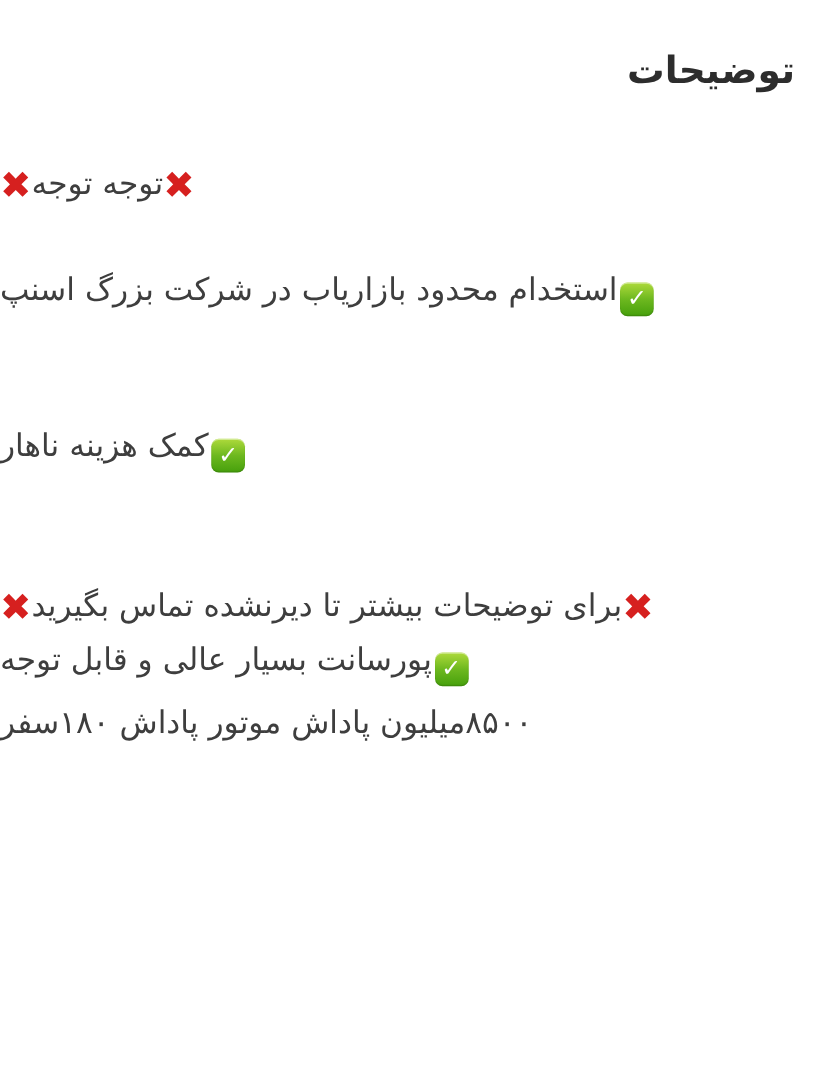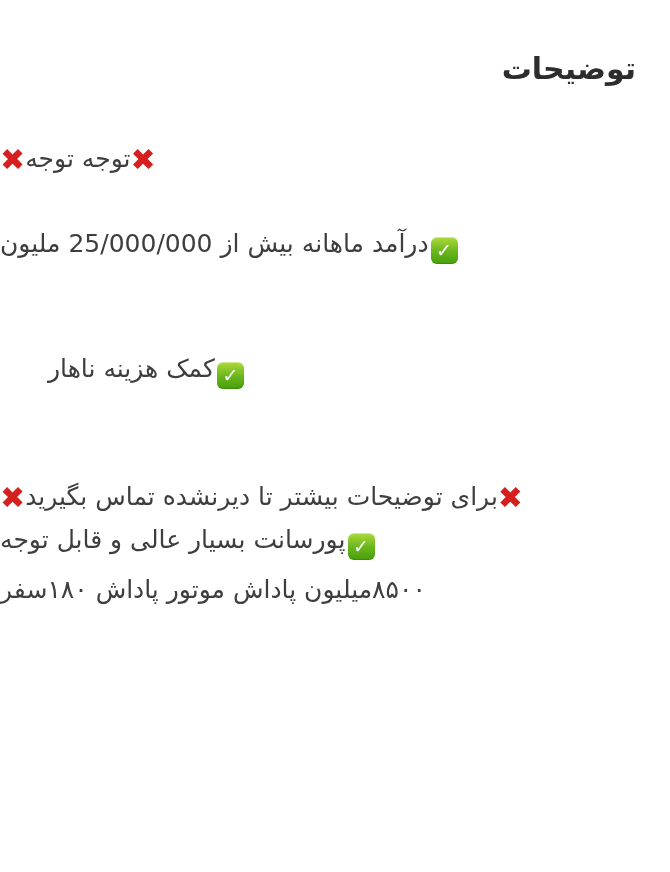--- a/index.html
+++ b/index.html
@@ -8,21 +8,21 @@
     background: #ffffff;
     font-family: "DejaVu Sans", "Liberation Sans", sans-serif;
   }
   .page {
     position: relative;
     width: 670px;
     height: 872px;
     background: #ffffff;
     overflow: hidden;
     box-sizing: border-box;
-    padding-top: 48px;
+    padding-top: 36px;
   }
   .title {
     direction: rtl;
     text-align: right;
     padding-right: 34px;
     margin: 0;
     font-size: 30px;
     font-weight: bold;
     color: #2d2d2d;
     line-height: 42px;
@@ -32,21 +32,21 @@
     text-align: left;
     padding-right: 14px;
     font-size: 25px;
     line-height: 42px;
     color: #3e3e3e;
     white-space: nowrap;
   }
   
   .mt48 { margin-top: 48px; }
   .mt43 { margin-top: 43px; }
-  .mt83 { margin-top: 83px; margin-left: 48px; }
+  .mt83 { margin-top: 83px; }
   .mt1  { margin-top: 1px;  }
   .mt86 { margin-top: 86px; }
   .mt6  { margin-top: 6px;  }
   .mt4  { margin-top: 8px;  }
 
   
   .check {
     display: inline-flex;
     width: 27px;
     height: 27px;
@@ -72,23 +72,23 @@
 </style>
 </head>
 <body>
 
 <div class="page">
 
   <h1 class="title">توضیحات</h1>
 
   <div class="line mt48"><span class="cross">✖</span><span>توجه توجه</span><span class="cross">✖</span></div>
 
+  <div class="line mt43"><span class="check">✓</span><span>استخدام محدود بازاریاب در شرکت بزرگ اسنپ</span></div>
 
 
-  <div class="line mt43"><span class="check">✓</span><span>درآمد ماهانه بیش از 25/000/000 ملیون</span></div>
 
   <div class="line mt83"><span class="check">✓</span><span>کمک هزینه ناهار</span></div>
 
 
   <div class="line mt86"><span class="cross">✖</span><span>برای توضیحات بیشتر تا دیرنشده تماس بگیرید</span><span class="cross">✖</span></div>
 
   <div class="line mt1"><span class="check">✓</span><span>پورسانت بسیار عالی و قابل توجه</span></div>
 
 
   <div class="line mt4"><span>۸۵۰۰میلیون پاداش موتور پاداش ۱۸۰سفر</span></div>

